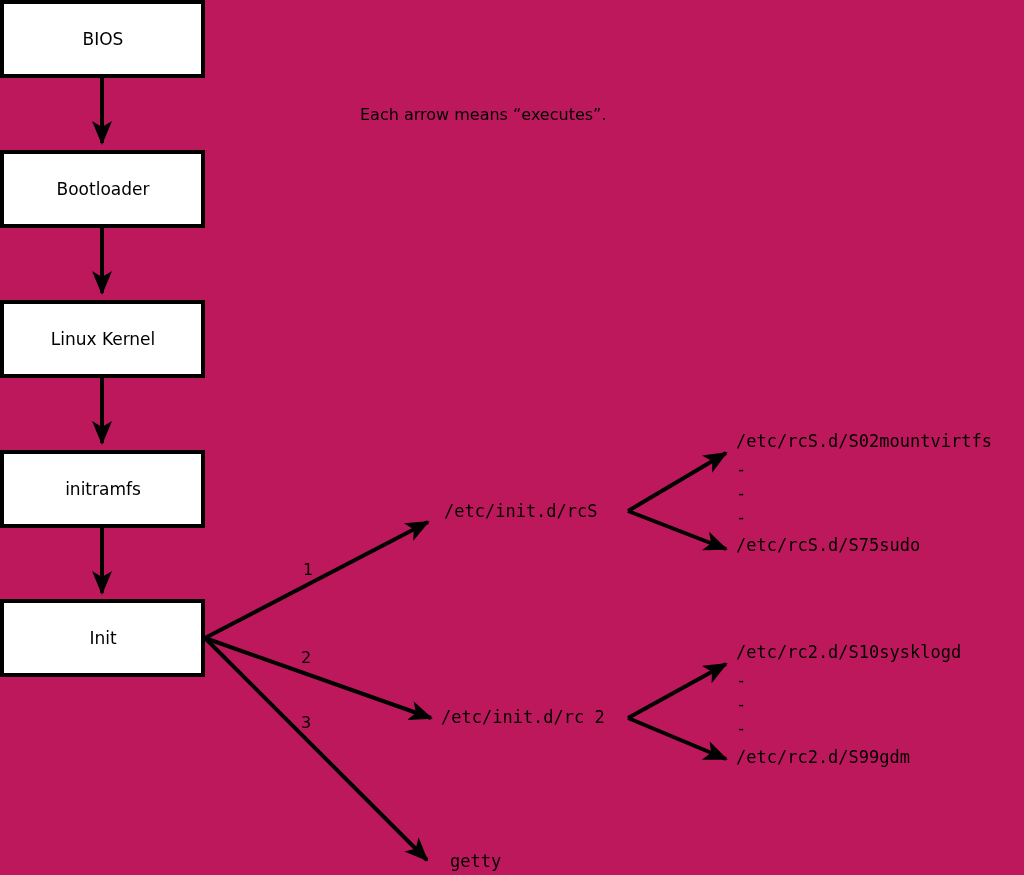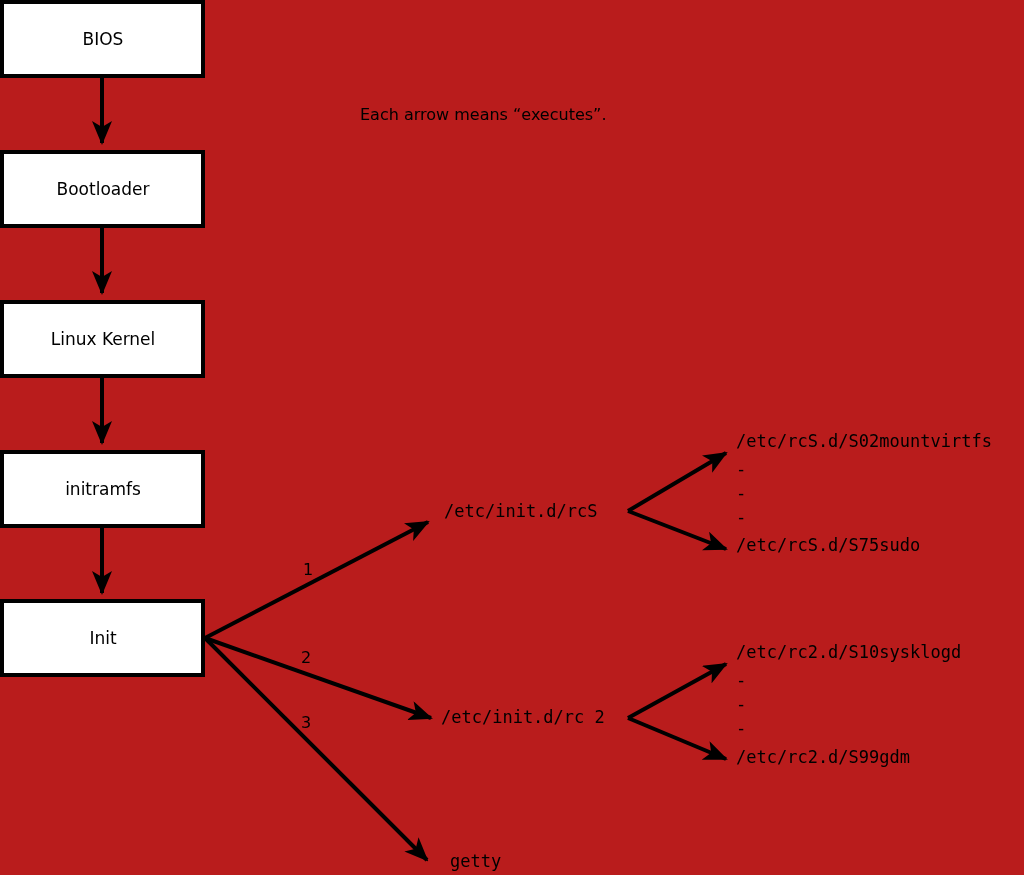--- a/index.html
+++ b/index.html
@@ -4,21 +4,21 @@
 <style>
   html, body {
     margin: 0;
     padding: 0;
     background: #ffffff;
   }
   #canvas {
     position: relative;
     width: 1024px;
     height: 875px;
-    background: #b91c1c;
+    background: #be185d;
     overflow: hidden;
     font-family: "DejaVu Sans", sans-serif;
   }
   svg.layer {
     position: absolute;
     left: 0;
     top: 0;
     width: 1024px;
     height: 875px;
   }

